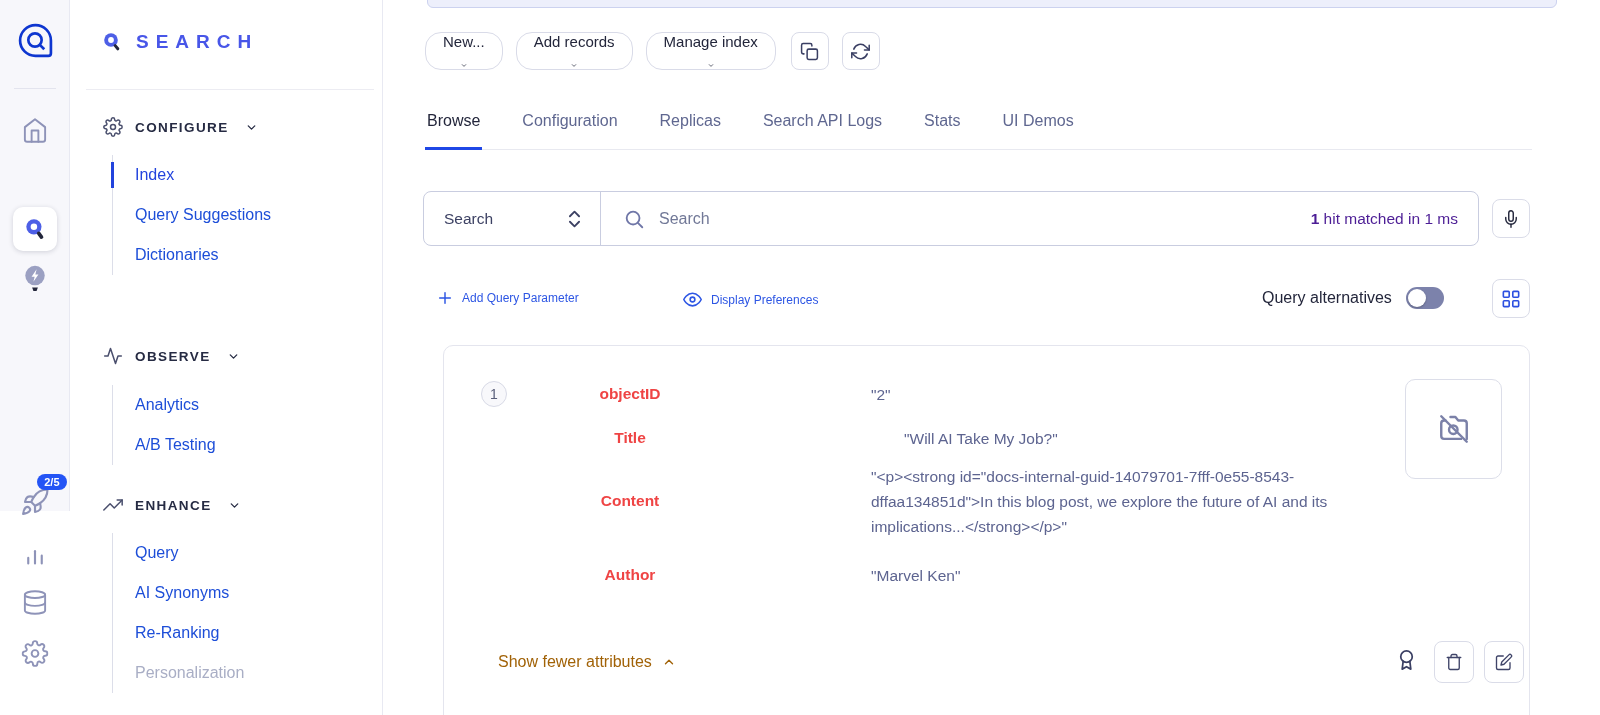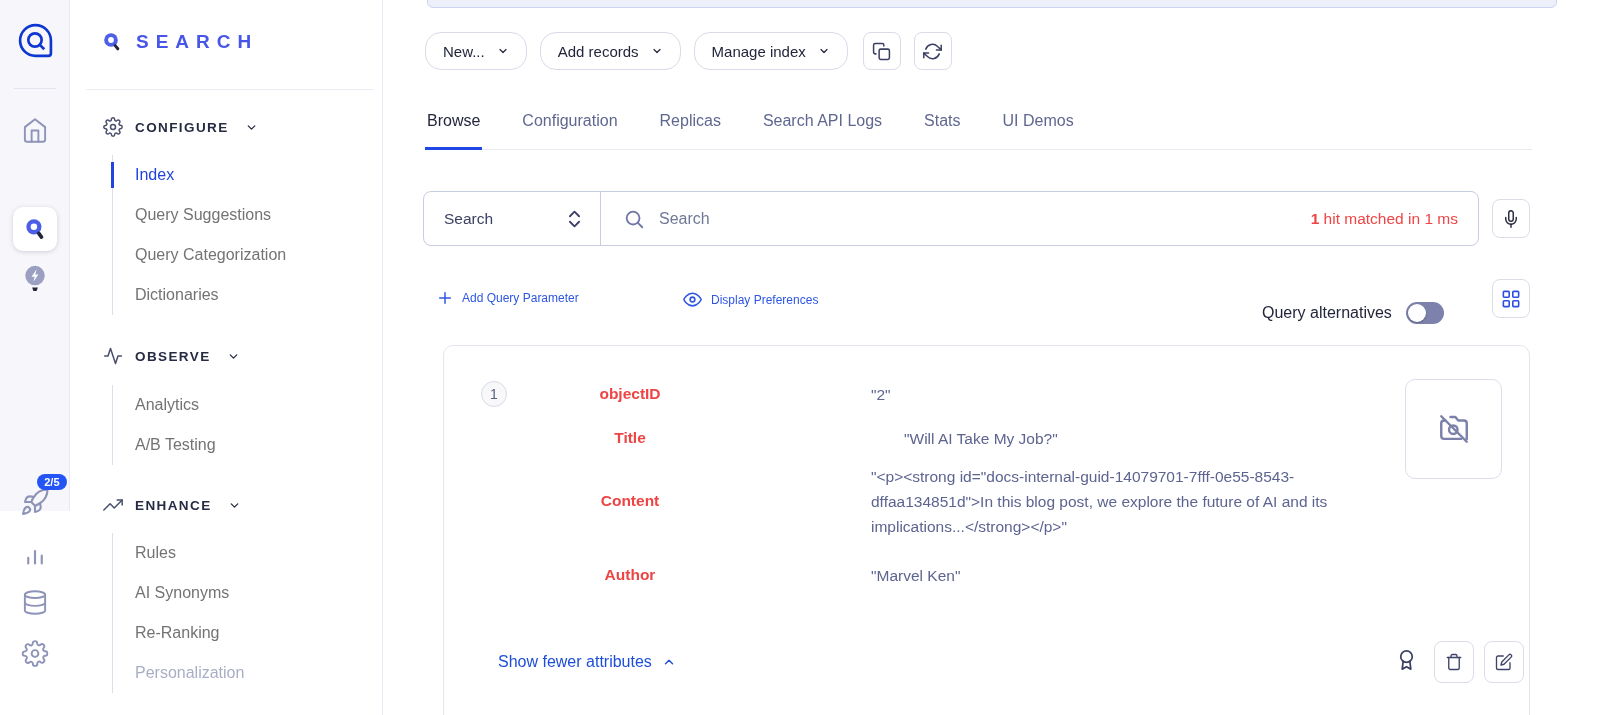--- a/index.html
+++ b/index.html
@@ -23,81 +23,81 @@
     background:#fff; border-right:1px solid #e8e9f2; z-index:4; }
   .sb-header { position:absolute; top:30px; left:30px; display:flex; align-items:center; gap:12px; }
   .sb-title { color:#4856e8; font-size:19px; font-weight:bold; letter-spacing:7px; }
   .sb-div { position:absolute; top:89px; left:16px; right:8px; border-top:1px solid #ececf2; }
   .section-h { position:absolute; left:33px; display:flex; align-items:center; gap:12px;
     color:#262b43; font-size:13.5px; font-weight:bold; letter-spacing:1.4px; }
   .section-h .sec-ic { color:#4a4f6d; display:flex; }
   .section-h .chev { color:#262b43; display:flex; margin-left:4px; }
   .subnav { position:absolute; left:42px; list-style:none; border-left:1px solid #dcdee9; padding-left:22px; }
   .subnav li { position:relative; height:40px; display:flex; align-items:center;
-    font-size:16px; color:#737373; cursor:pointer; white-space:nowrap; }
+    font-size:16px; color:#1d4ed8; cursor:pointer; white-space:nowrap; }
   .subnav li.active { color:#2243dd; font-weight:500; }
   .subnav li.active::before { content:""; position:absolute; left:-24px; top:7px; width:3px; height:26px; background:#2243dd; }
   .subnav li.disabled { color:#a9aec5;text-align:center; }
 
   
   .main { position:absolute; left:383px; top:0; width:1217px; height:715px; background:#fff; }
   .cutbar { position:absolute; top:-14px; left:44px; width:1130px; height:22px;
     background:#edeffb; border:1px solid #ccd2ef; border-radius:6px; }
 
   .toolbar { position:absolute; top:32px; left:42px; display:flex; align-items:center; }
   .btn { height:38px; display:inline-flex; align-items:center; gap:12px; padding:0 17px;
     background:#fff; border:1px solid #d9dbe8; border-radius:16px; font-size:15px; color:#23263b;
-    font-family:inherit; cursor:pointer; margin-right:13px; }
+    font-family:inherit; cursor:pointer; margin-right:13px;flex-direction:column; }
   .btn svg { display:block; }
   .icon-btn { width:38px; height:38px; display:inline-flex; align-items:center; justify-content:center;
     background:#fff; border:1px solid #d9dbe8; border-radius:8px; cursor:pointer; margin-right:13px; color:#3a3f63; }
 
   .tabs { position:absolute; top:106px; left:42px; width:1107px; display:flex; gap:38px;
     border-bottom:1px solid #e8e9f0; }
   .tab { font-size:16px; color:#5f6790; padding:6px 2px 19px 2px; position:relative; cursor:pointer; white-space:nowrap; }
   .tab.active { color:#23263b; }
   .tab.active::after { content:""; position:absolute; left:0; right:0; bottom:-1px; height:3px; background:#1f47e6; }
 
   .searchbar { position:absolute; top:191px; left:40px; width:1056px; height:55px;
     border:1px solid #c9cde0; border-radius:8px; display:flex; align-items:center; background:#fff; }
   .sortsel { width:177px; height:100%; border-right:1px solid #c9cde0; display:flex; align-items:center;
     justify-content:space-between; padding:0 18px 0 20px; font-size:15.5px; color:#3c4163; cursor:pointer; }
   .searchbar .mag { margin-left:22px; color:#6f76a7; display:flex; }
   .searchbar input { flex:1; border:none; outline:none; font-size:16px; color:#23263b;
     padding:0 14px; font-family:inherit; background:transparent; min-width:50px; }
   .searchbar input::placeholder { color:#717897; }
-  .hits { margin-right:20px; font-size:15.5px; color:#ef4444; white-space:nowrap; }
+  .hits { margin-right:20px; font-size:15.5px; color:#4c1d95; white-space:nowrap; }
   .mini-btn { position:absolute; width:38px; height:39px; background:#fff; border:1px solid #dadce8;
     border-radius:8px; display:flex; align-items:center; justify-content:center; cursor:pointer; color:#23263b; }
   .mic-btn { top:199px; left:1109px; }
   .grid-btn { top:279px; left:1109px; color:#2d50e0; }
 
   .qlink { position:absolute; top:290px; display:flex; align-items:center; gap:9px;
     color:#2d56e4; font-size:12px; cursor:pointer; }
-  .alt-group { position:absolute; top:302px; left:879px; display:flex; align-items:center; gap:14px; }
+  .alt-group { position:absolute; top:287px; left:879px; display:flex; align-items:center; gap:14px; }
   .alt-label { font-size:16px; color:#23263b; }
   .toggle { width:38px; height:22px; border-radius:11px; background:#7c82ab; position:relative; cursor:pointer; }
   .toggle .knob { position:absolute; left:2px; top:2px; width:18px; height:18px; border-radius:50%;
     background:#fff; box-shadow:0 1px 2px rgba(0,0,0,.25); }
 
   
   .card { position:absolute; top:345px; left:60px; width:1087px; height:380px;
     background:#fff; border:1px solid #e4e5ee; border-radius:10px; }
   .pos-badge { position:absolute; top:35px; left:37px; width:26px; height:26px; border-radius:50%;
     background:#f8f8fb; border:1px solid #d8dae6; color:#595e7a; font-size:14px;
     display:flex; align-items:center; justify-content:center; }
   .attr-row { position:absolute; left:0; display:flex; align-items:center; }
   .attr-name { width:372px; text-align:center; font-size:15.5px; font-weight:bold; color:#ef4444; flex:none; }
   .attr-value { margin-left:55px; width:522px; font-size:15.5px; color:#5d6490; line-height:25px; word-break:break-word; }
   .row-1 { top:33px; height:30px; } .row-2 { top:77px; height:30px;gap:33px; }
   .row-3 { top:115px; height:80px; } .row-4 { top:214px; height:30px; }
   .noimg { position:absolute; top:33px; left:961px; width:97px; height:100px;
     border:1px solid #dcdee9; border-radius:10px; display:flex; align-items:center; justify-content:center; color:#7b81a8; }
   .show-fewer { position:absolute; top:307px; left:54px; display:flex; align-items:center; gap:10px;
-    color:#1d4ed8; font-size:16px; cursor:pointer; }
+    color:#a16207; font-size:16px; cursor:pointer; }
   .award-ic { position:absolute; top:303px; left:951px; color:#3a3f63; cursor:pointer; }
   .card .act-btn { width:40px; height:42px; color:#3f4468; }
   .trash-btn { top:295px; left:990px; } .edit-btn { top:295px; left:1040px; }
 </style>
 </head>
 <body>
 
 <div class="rail">
   <span class="logo">
     <svg width="37" height="37" viewBox="0 0 36 36" fill="none" stroke="#0e36d0" stroke-width="2.6">
@@ -186,21 +186,20 @@
     <span>CONFIGURE</span>
     <span class="chev">
       <svg width="13" height="13" viewBox="0 0 24 24" fill="none" stroke="currentColor" stroke-width="2.4" stroke-linecap="round" stroke-linejoin="round">
           <polyline points="6 9 12 15 18 9"></polyline>
         </svg>
     </span>
   </div>
   <ul class="subnav" style="top:155px">
     <li class="active">Index</li>
     <li>Query Suggestions</li>
-    <li>Query Categorization</li>
     <li>Dictionaries</li>
   </ul>
 
   <div class="section-h" style="top:346px">
     <span class="sec-ic">
       <svg width="20" height="20" viewBox="0 0 24 24" fill="none" stroke="currentColor" stroke-width="1.8" stroke-linecap="round" stroke-linejoin="round">
           <polyline points="22 12 18 12 15 21 9 3 6 12 2 12"></polyline>
         </svg>
     </span>
     <span>OBSERVE</span>
@@ -223,21 +222,21 @@
         </svg>
     </span>
     <span>ENHANCE</span>
     <span class="chev">
       <svg width="13" height="13" viewBox="0 0 24 24" fill="none" stroke="currentColor" stroke-width="2.4" stroke-linecap="round" stroke-linejoin="round">
           <polyline points="6 9 12 15 18 9"></polyline>
         </svg>
     </span>
   </div>
   <ul class="subnav" style="top:533px">
-    <li>Rules</li>
+    <li>Query</li>
     <li>AI Synonyms</li>
     <li>Re-Ranking</li>
     <li class="disabled">Personalization</li>
   </ul>
 </div>
 
 <div class="main">
   <div class="cutbar"></div>
 
   <div class="toolbar">

